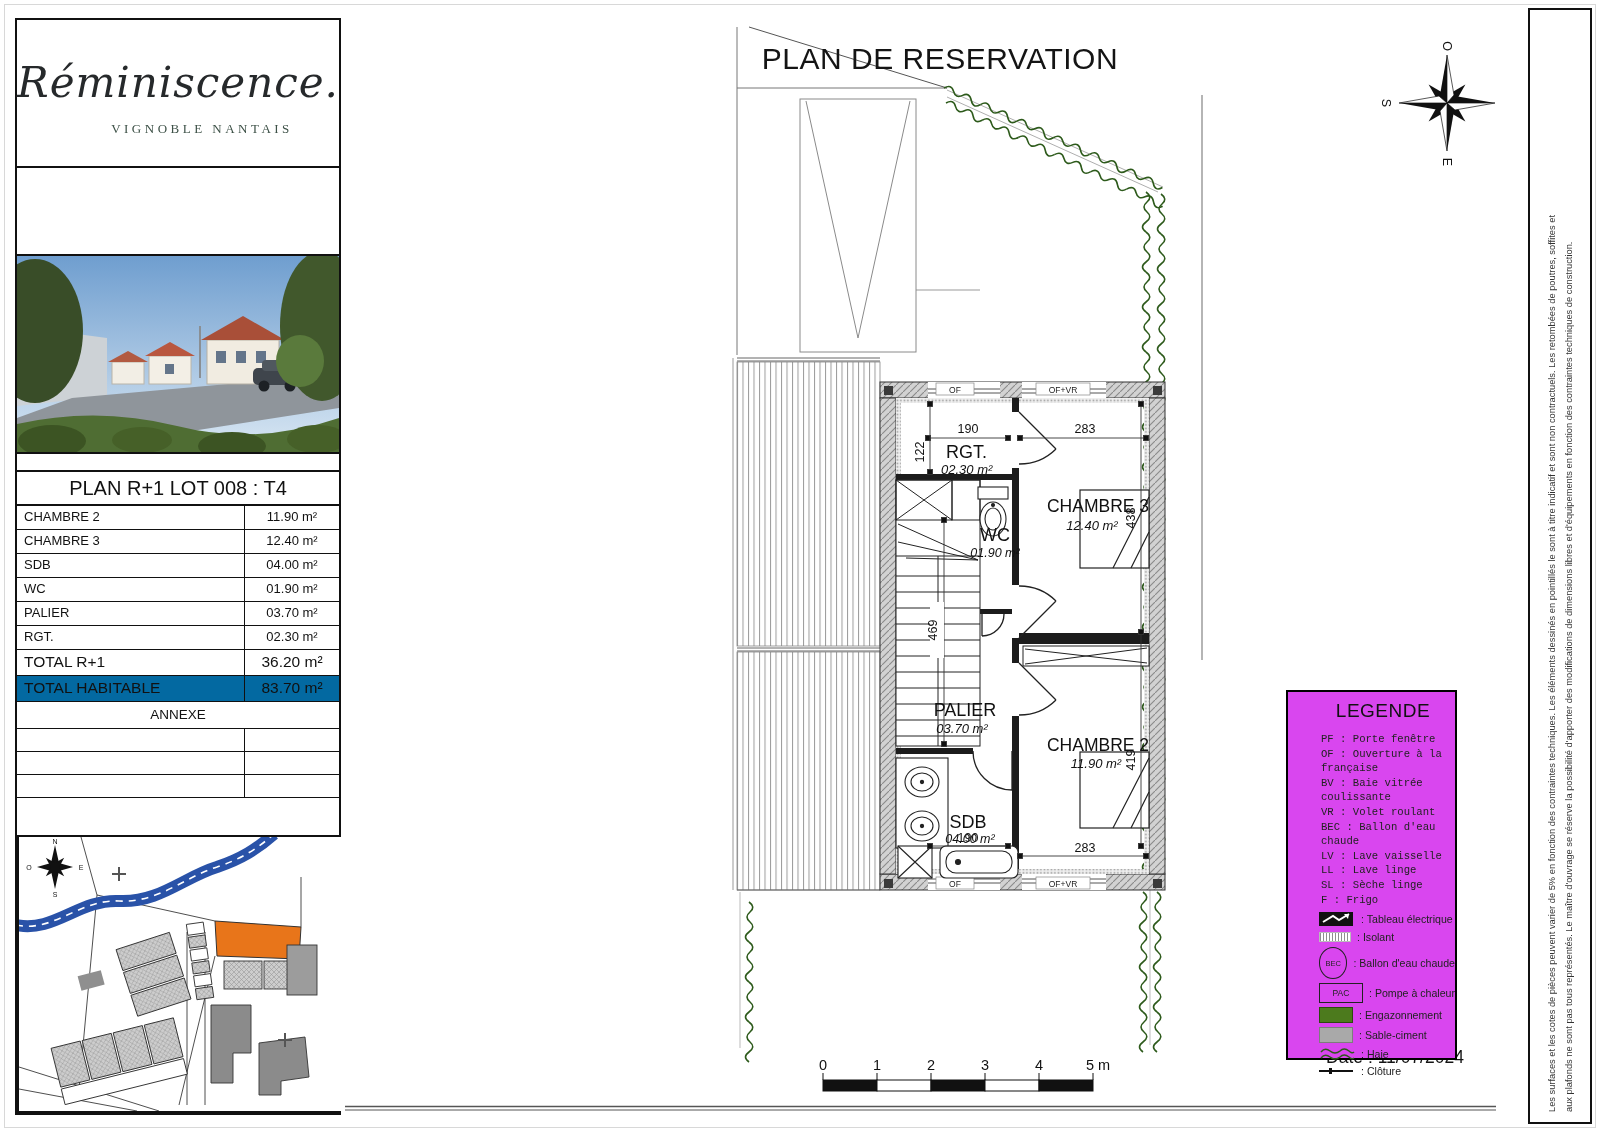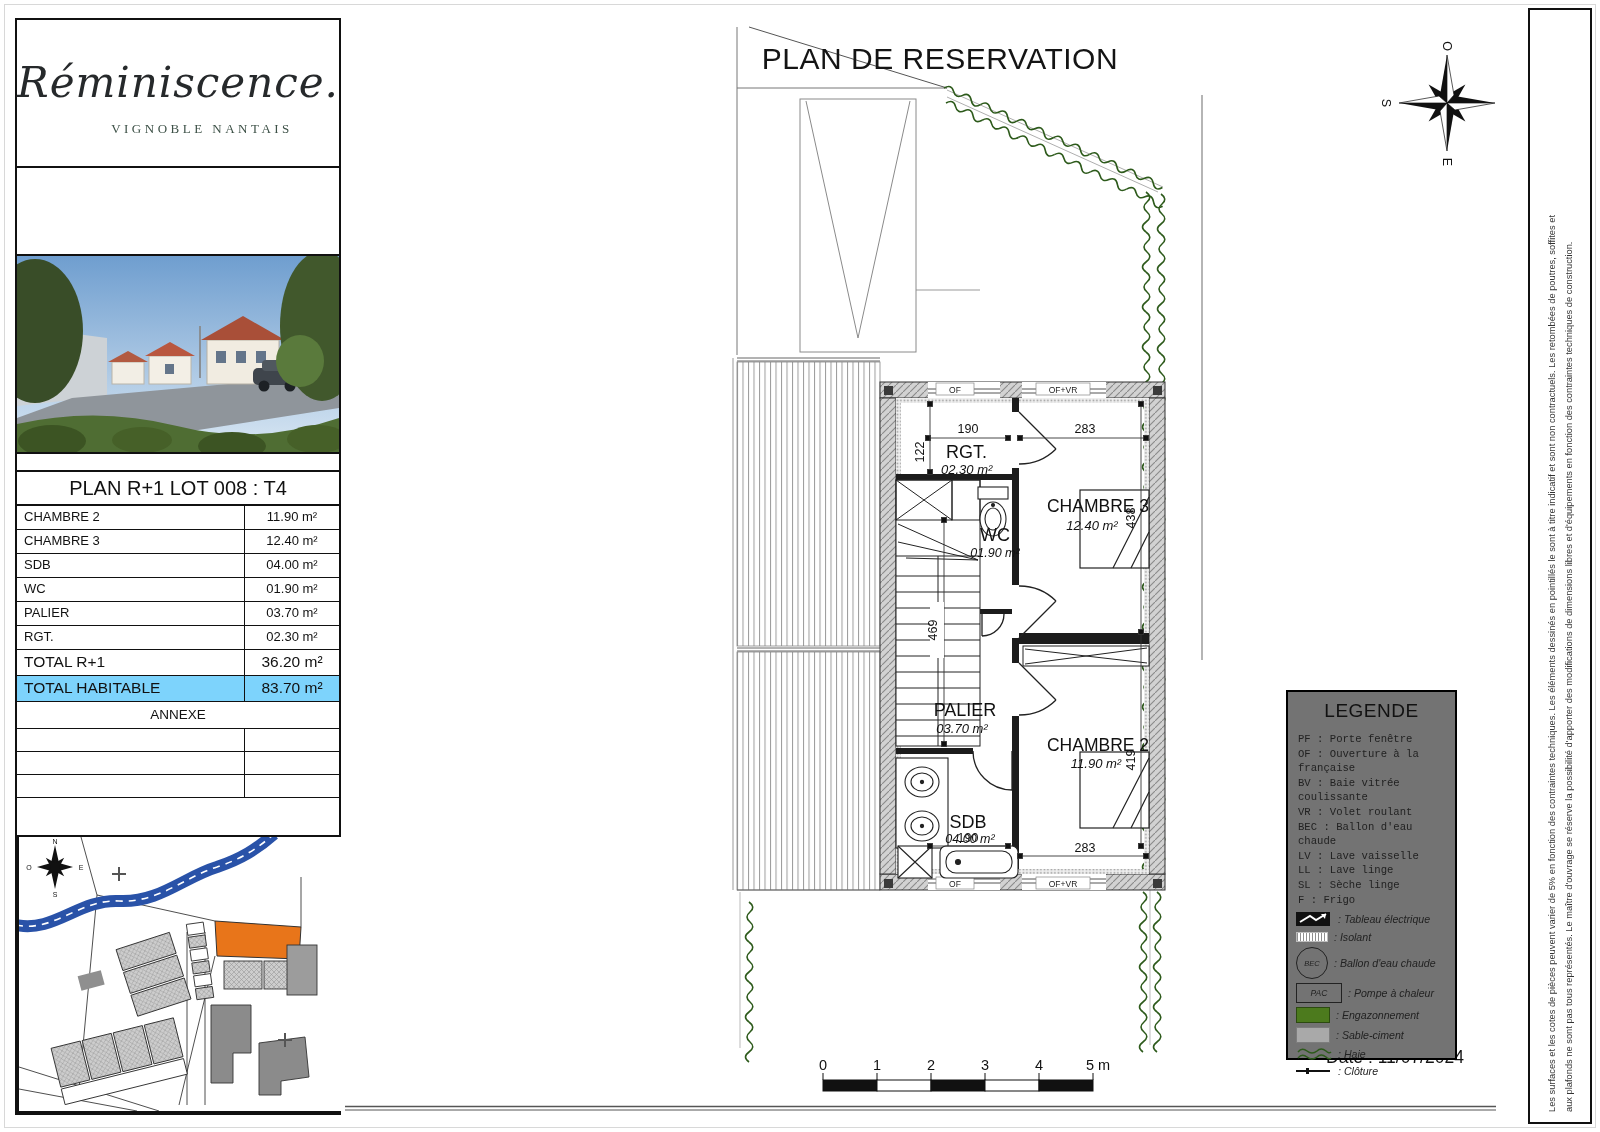--- a/index.html
+++ b/index.html
@@ -20,42 +20,42 @@
              border-bottom:2px solid #111;box-sizing:border-box;overflow:hidden;}
   .s-table{position:absolute;left:0;top:450px;right:0;}
   .s-title{height:32px;line-height:32px;text-align:center;font-size:20px;
            border-top:2px solid #111;border-bottom:2px solid #111;}
   .s-row{display:flex;height:23px;border-bottom:1.5px solid #111;}
   .s-row .lbl{flex:1;padding-left:7px;font-size:13px;line-height:22px;}
   .s-row .val{width:94px;border-left:1.5px solid #111;text-align:center;font-size:13px;line-height:22px;}
   .s-total{display:flex;height:25px;border-bottom:1.5px solid #111;}
   .s-total .lbl{flex:1;padding-left:7px;font-size:15.5px;line-height:24px;}
   .s-total .val{width:94px;border-left:1.5px solid #111;text-align:center;font-size:15.5px;line-height:24px;}
-  .s-total.hl{background:#7dd3fc;}
+  .s-total.hl{background:#0369a1;}
   .s-annexe{height:26px;line-height:26px;text-align:center;font-size:13.5px;border-bottom:1.5px solid #111;}
   .s-empty{display:flex;height:22px;border-bottom:1.5px solid #111;}
   .s-empty .lbl{flex:1;}
   .s-empty .val{width:94px;border-left:1.5px solid #111;}
   .sitemap-box{position:absolute;left:0;right:0;top:815px;height:278px;border:2px solid #111;
                box-sizing:border-box;background:#fff;}
 
   
   .plan-title{position:absolute;left:730px;top:42px;width:420px;text-align:center;
               font-size:30px;letter-spacing:0.5px;color:#141414;}
   .plan-svg{position:absolute;left:341px;top:0;width:1157px;height:1132px;}
   .date-label{position:absolute;left:1295px;top:1047px;width:200px;text-align:center;font-size:17.5px;color:#141414;}
 
   
   .legend{position:absolute;left:1286px;top:690px;width:171px;height:370px;border:2px solid #000;
-          box-sizing:border-box;background:#737373;}
+          box-sizing:border-box;background:#d946ef;padding-left:23px;}
   .legend-title{margin-top:8px;text-align:center;font-size:19px;letter-spacing:0.5px;}
   .legend-abbr{margin:10px 0 0 10px;}
   .legend-abbr div{font-size:10.6px;line-height:14.6px;color:#222;font-family:Liberation Mono, monospace;}
   .legend-syms{margin:4px 0 0 8px;}
-  .lg-row{display:flex;align-items:center;gap:6px;margin-top:4px;font-style:italic;}
+  .lg-row{display:flex;align-items:center;gap:6px;margin-top:4px;}
   .lg-label{font-size:10.6px;color:#222;white-space:nowrap;}
   .sw-isolant{width:30px;height:8px;background:repeating-linear-gradient(90deg,#8f8f8f 0 1px,#fff 1px 3px);border:0.5px solid #bbb;}
   .sw-bec{width:30px;height:30px;border:1.5px solid #222;border-radius:50%;display:flex;
           align-items:center;justify-content:center;font-size:7.5px;color:#222;}
   .sw-pac{width:44px;height:18px;border:1.5px solid #222;display:flex;align-items:center;
           justify-content:center;font-size:8.5px;color:#222;}
   .sw-grass{width:32px;height:14px;background:#4c7a1d;border:1px solid #2c4a10;}
   .sw-sand{width:32px;height:14px;background:#a9a9a9;border:1px solid #7d7d7d;}
 
   

